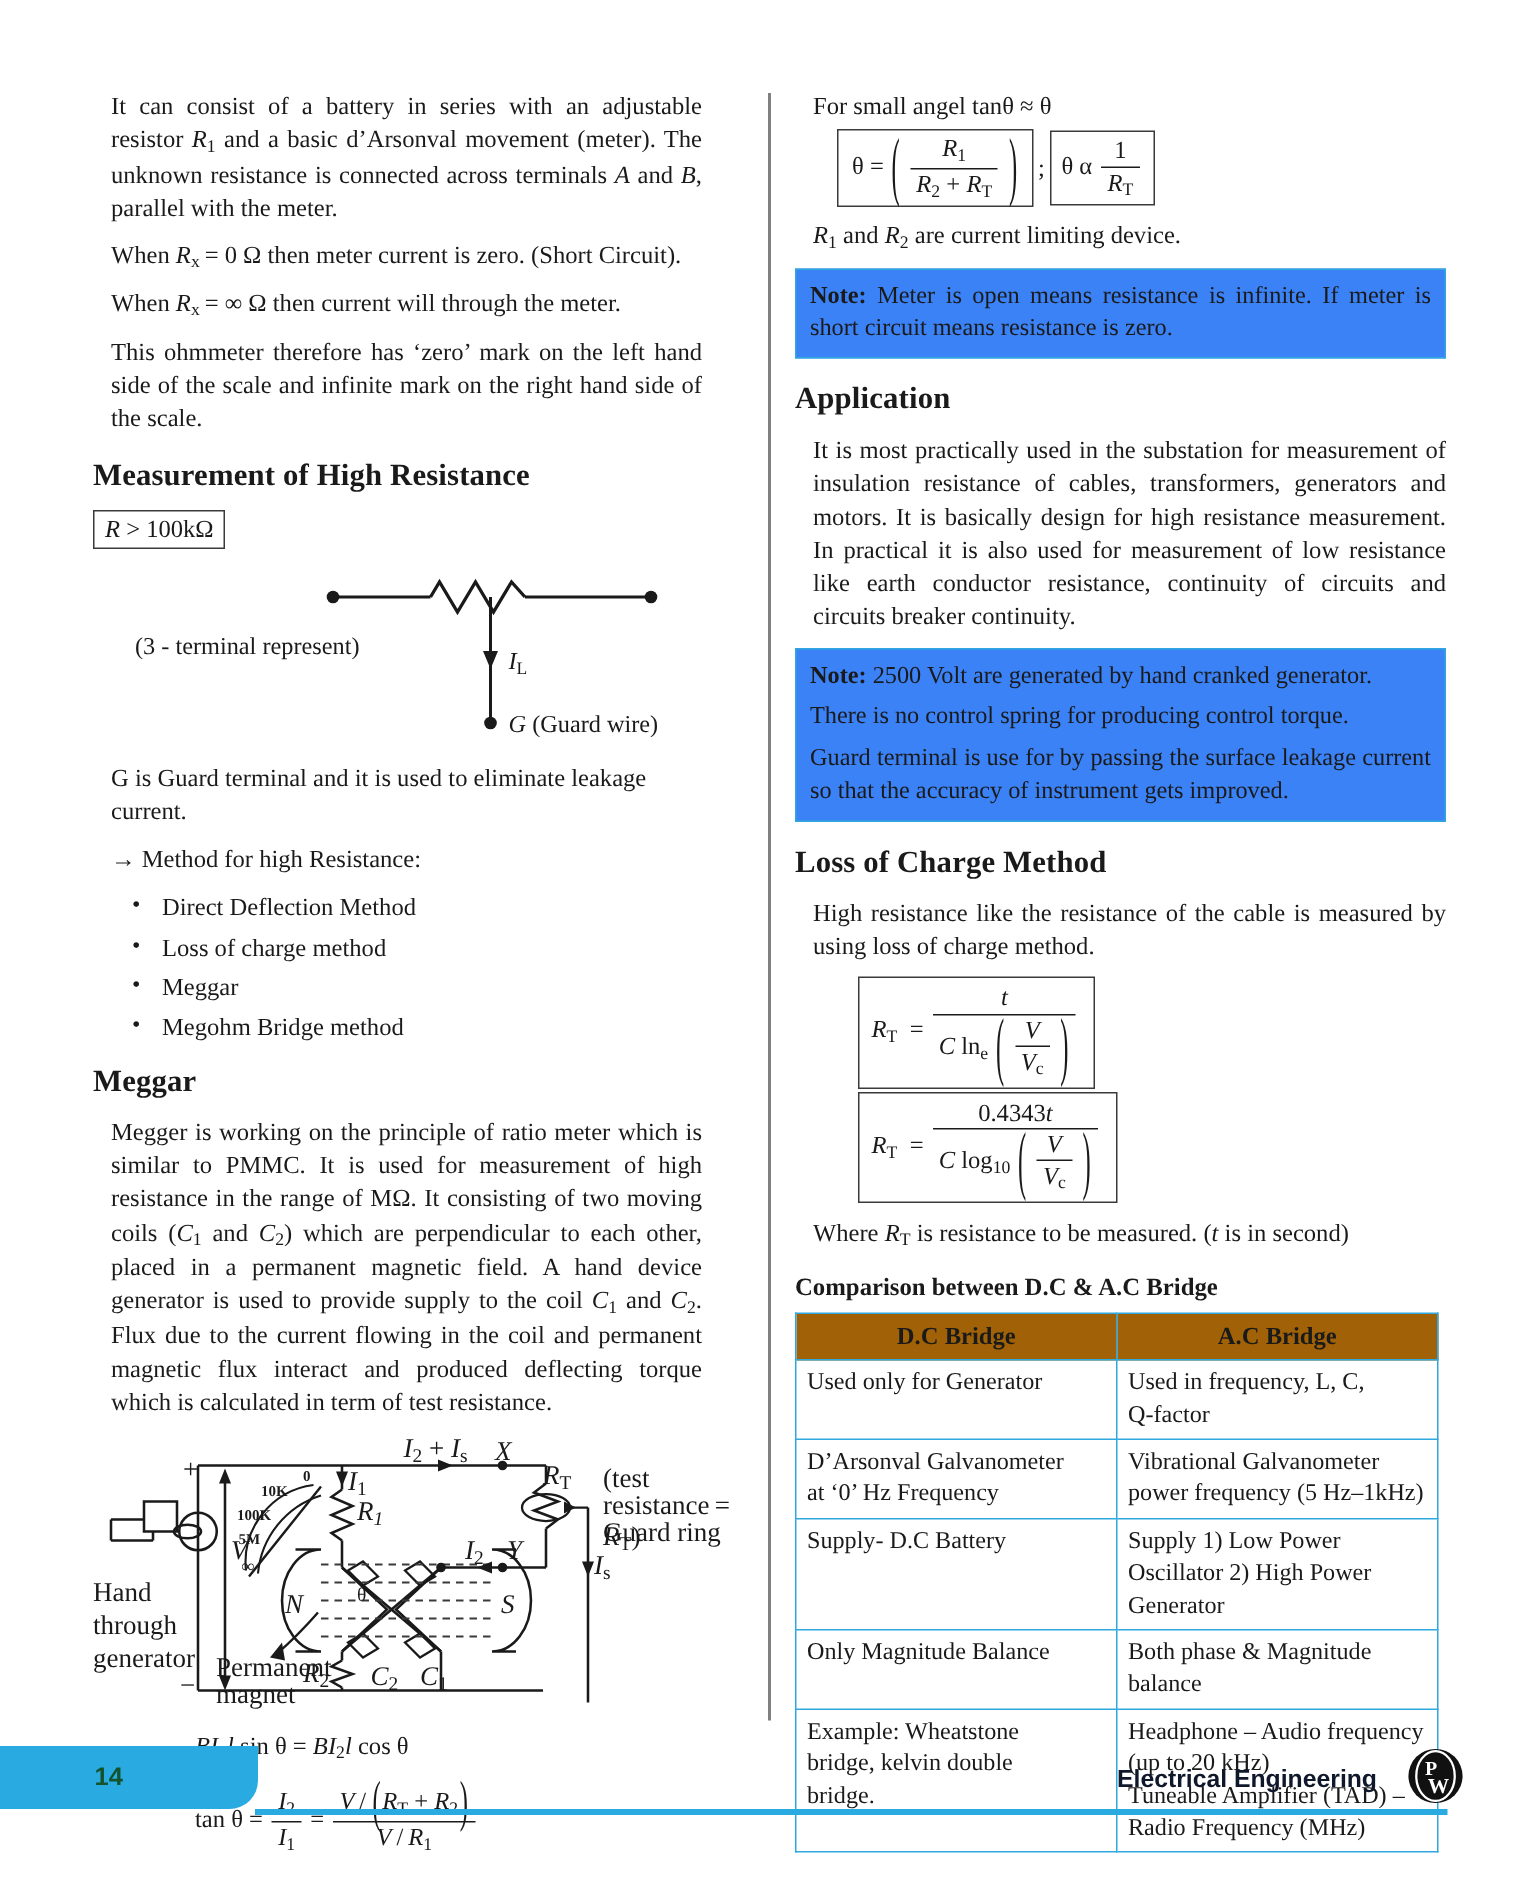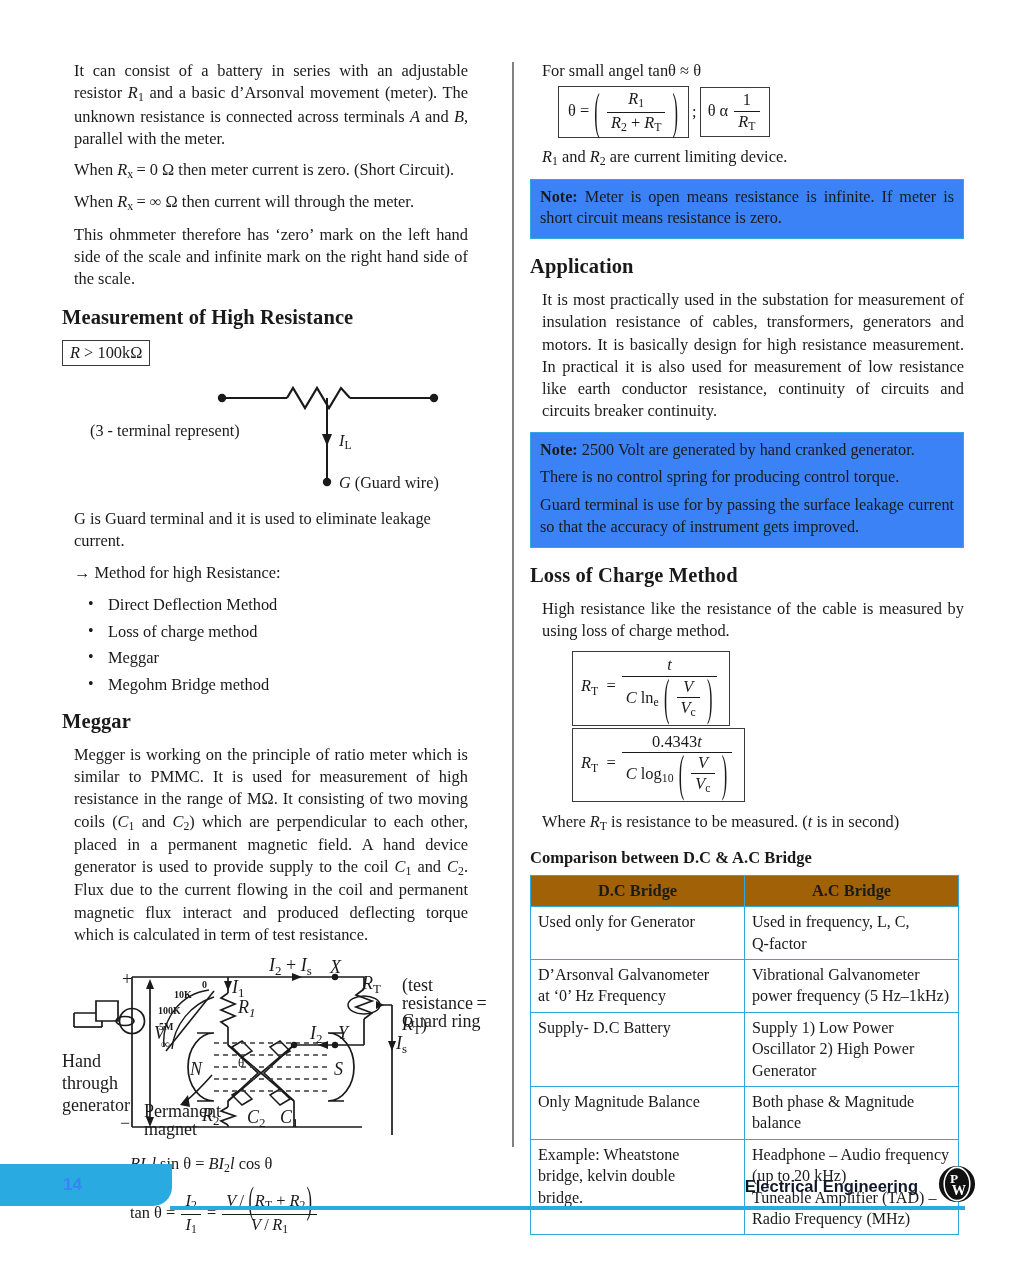--- a/index.html
+++ b/index.html
@@ -170,21 +170,21 @@
   .footer .pagetab {
     position:absolute;
     left:0; top:0;
     width:172px; height:42px;
     background:#29abe2;
     border-bottom-right-radius:19px;
   }
   .footer .pagenum {
     position:absolute;
     left:63px; top:11px;
-    color:#3b82f6;
+    color:#14532d;
     font-family:"Liberation Sans", sans-serif;
     font-weight:bold;
     font-size:17px;
   }
   .footer .subject {
     position:absolute;
     right:106px; top:13px;
     font-family:"Liberation Sans", sans-serif;
     font-weight:bold;
     font-size:16.5px;

